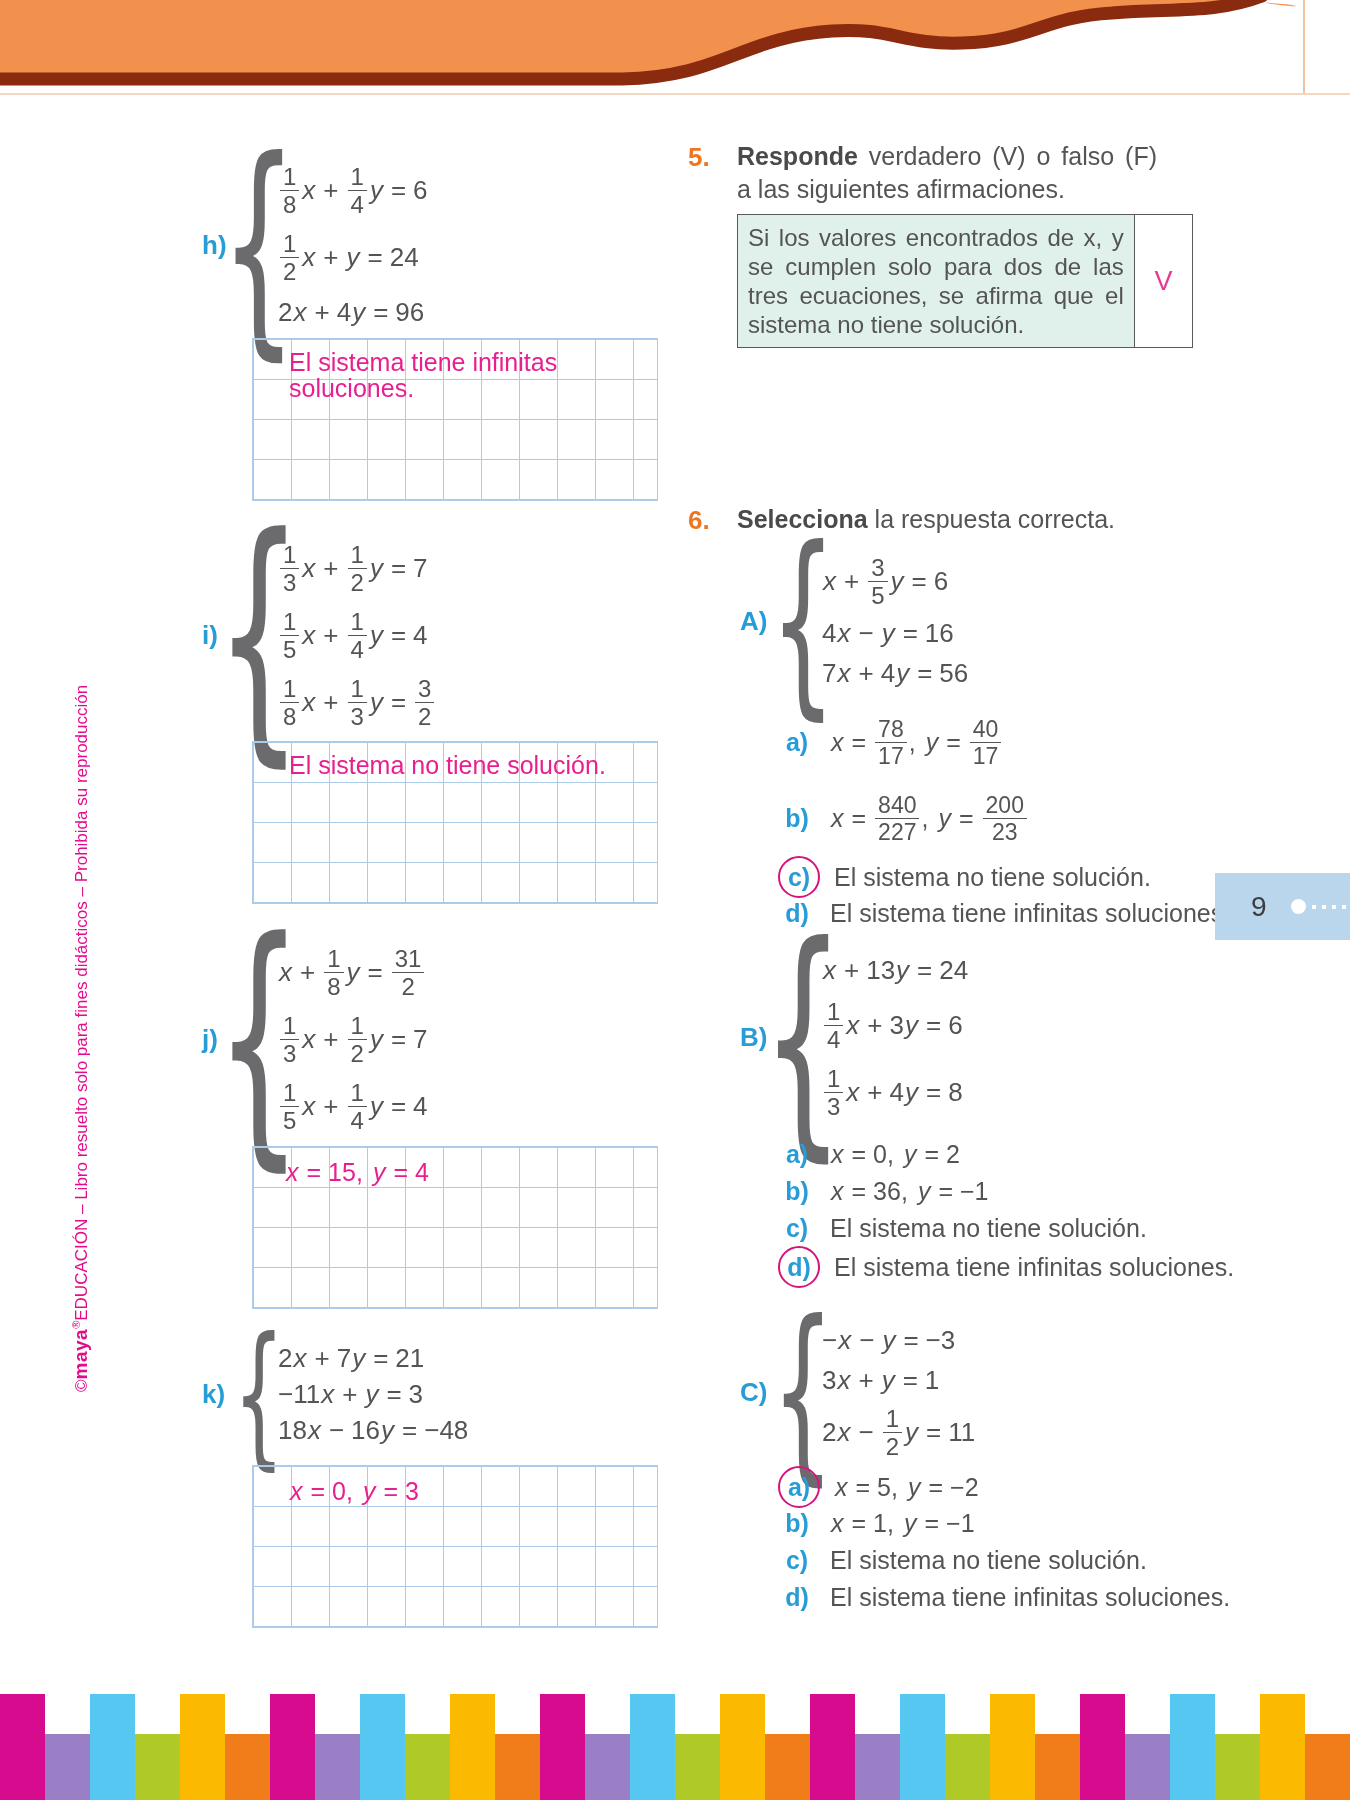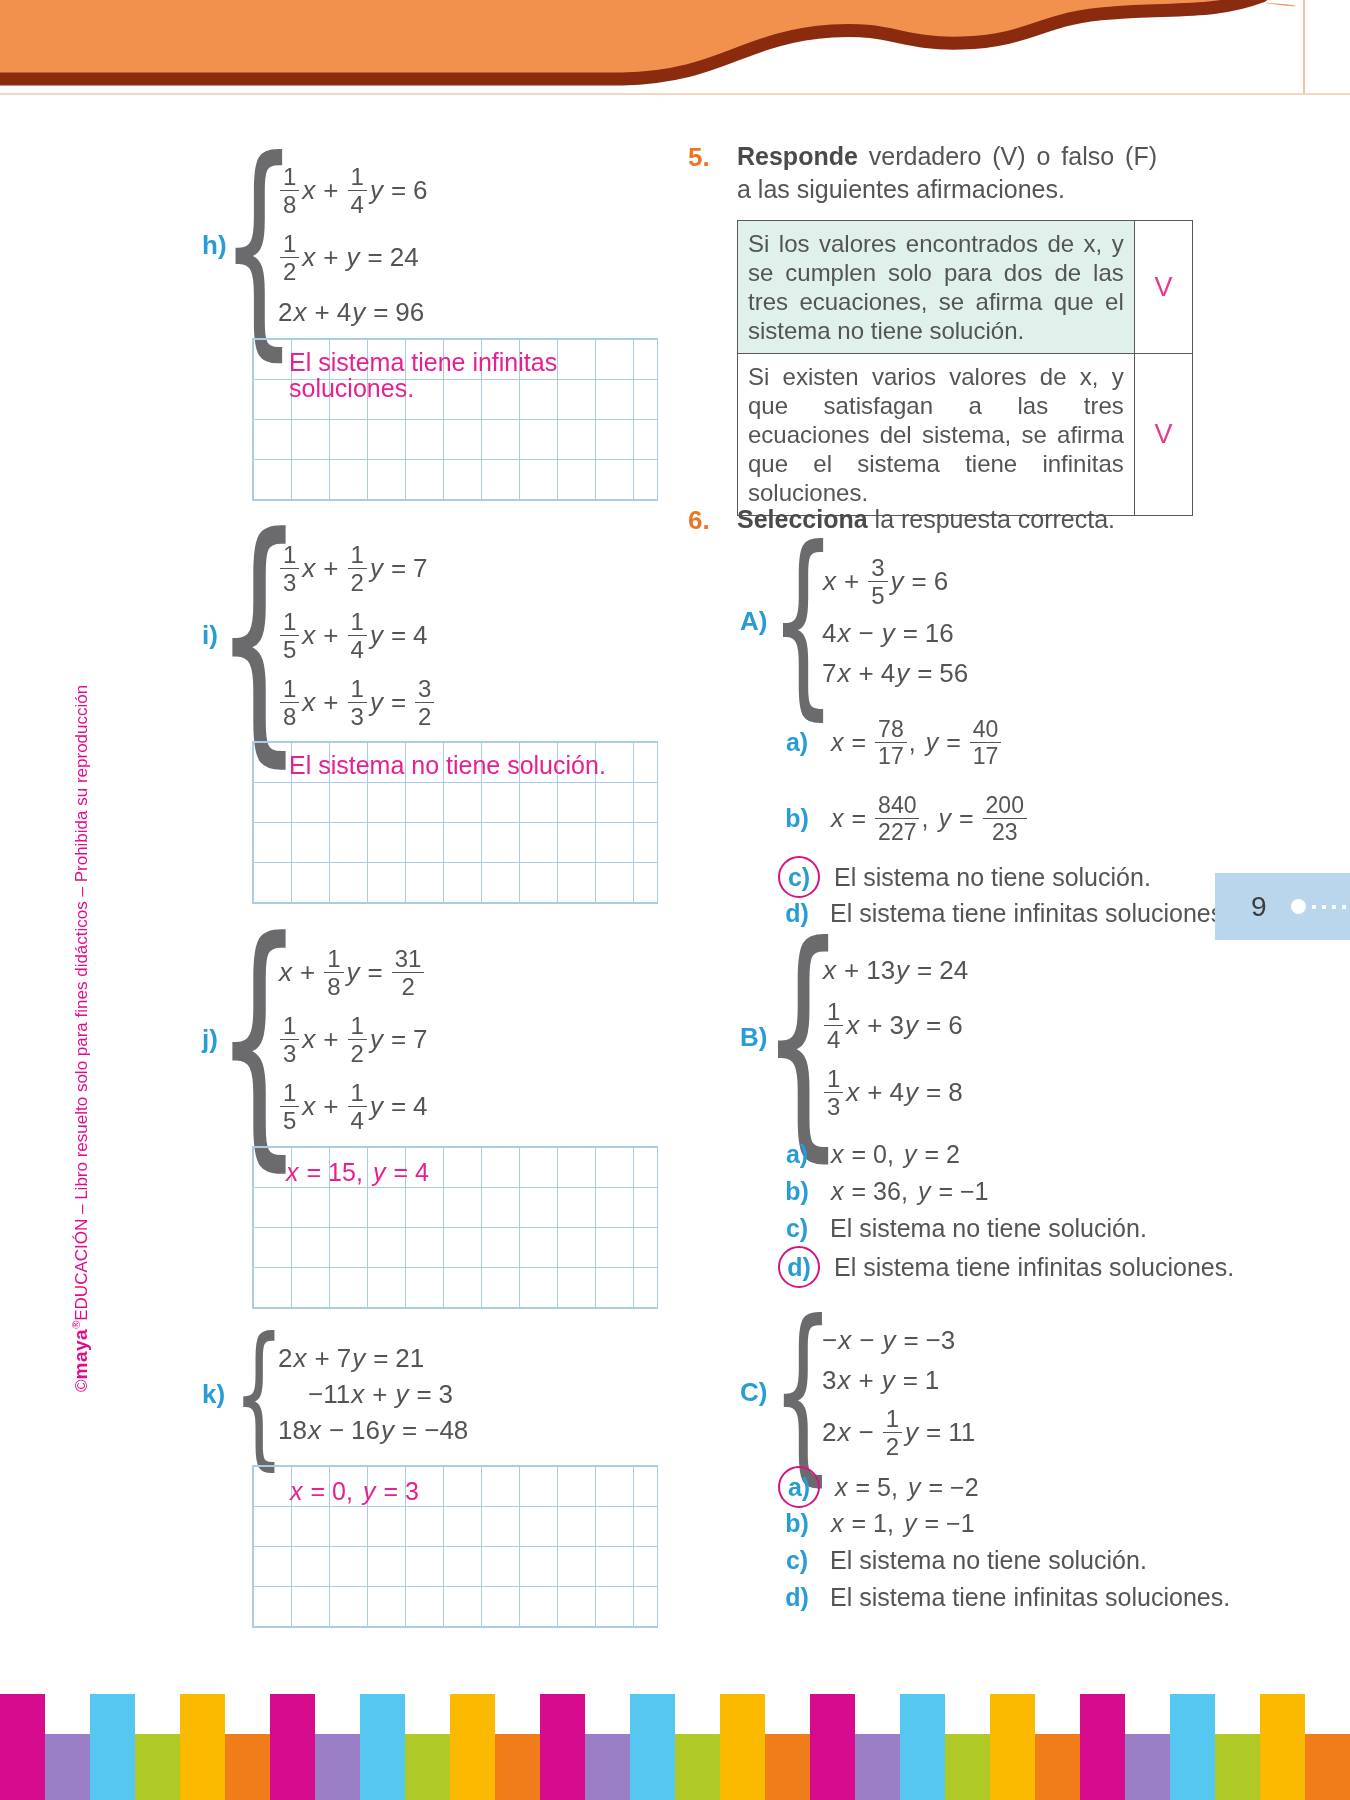--- a/index.html
+++ b/index.html
@@ -40,21 +40,21 @@
                          linear-gradient(to bottom,#aacce9 1px,transparent 1px);
         background-size:38px 40px;}
   .grid-ans{position:absolute;top:10px;left:36px;color:#e81f8f;font-size:25px;line-height:26px;}
 
   
   .ex-num{position:absolute;left:688px;width:44px;font-weight:bold;font-size:26px;color:#ee7623;}
   .intro{position:absolute;left:737px;width:420px;font-size:25px;line-height:33px;
          text-align:justify;color:#545456;}
   .intro .bold-lead{font-weight:bold;color:#4a4a4c;}
 
-  table.tf-table{position:absolute;left:737px;top:220px;width:456px;border-collapse:collapse;}
+  table.tf-table{position:absolute;left:737px;top:214px;width:456px;border-collapse:collapse;}
   table.tf-table td{border:1.6px solid #58595b;vertical-align:middle;}
   td.stmt{width:394px;padding:8px 10px;font-size:24px;line-height:29px;text-align:justify;}
   td.stmt.green{background:#e0f0ea;}
   td.mark{width:58px;text-align:center;color:#e8388f;font-size:27px;}
 
   
   .opt{position:absolute;left:778px;display:flex;align-items:center;}
   .letter{width:38px;height:38px;display:flex;align-items:center;justify-content:center;
           color:#289cd7;font-weight:bold;font-size:25px;flex:none;}
   .letter.circled{border:2.5px solid #d6147e;border-radius:50%;}
@@ -263,21 +263,21 @@
   <div class="eqs" style="gap:6px;">
     <div class="eq" style="height:30px;">
         <span>2</span>
         <span class="mvar">x</span>
         <span class="mop">+</span>
         <span>7</span>
         <span class="mvar">y</span>
         <span class="mop">=</span>
         <span>21</span>
       </div>
-    <div class="eq" style="height:30px;margin-left:30px;">
+    <div class="eq" style="height:30px;">
         <span>−11</span>
         <span class="mvar">x</span>
         <span class="mop">+</span>
         <span class="mvar">y</span>
         <span class="mop">=</span>
         <span>3</span>
       </div>
     <div class="eq" style="height:30px;">
         <span>18</span>
         <span class="mvar">x</span>
@@ -295,24 +295,20 @@
 
 <div class="ex-num" style="top:142px;">5.</div>
 <div class="intro" style="top:140px;">
   <span class="bold-lead">Responde</span><span> verdadero (V) o falso (F) a las siguientes afirmaciones.</span>
 </div>
 
 <table class="tf-table">
   <tbody>
       <tr>
     <td class="stmt green">Si los valores encontrados de x, y se cumplen solo para dos de las tres ecuaciones, se afirma que el sistema no tiene solución.</td>
-    <td class="mark">V</td>
-  </tr>
-  <tr>
-    <td class="stmt">Si existen varios valores de x, y que satisfagan a las tres ecuaciones del sistema, se afirma que el sistema tiene infinitas soluciones.</td>
     <td class="mark">V</td>
   </tr>
 </tbody>
   </table>
 
 <div class="ex-num" style="top:505px;">6.</div>
 <div class="intro" style="top:503px;">
   <span class="bold-lead">Selecciona</span><span> la respuesta correcta.</span>
 </div>
 

